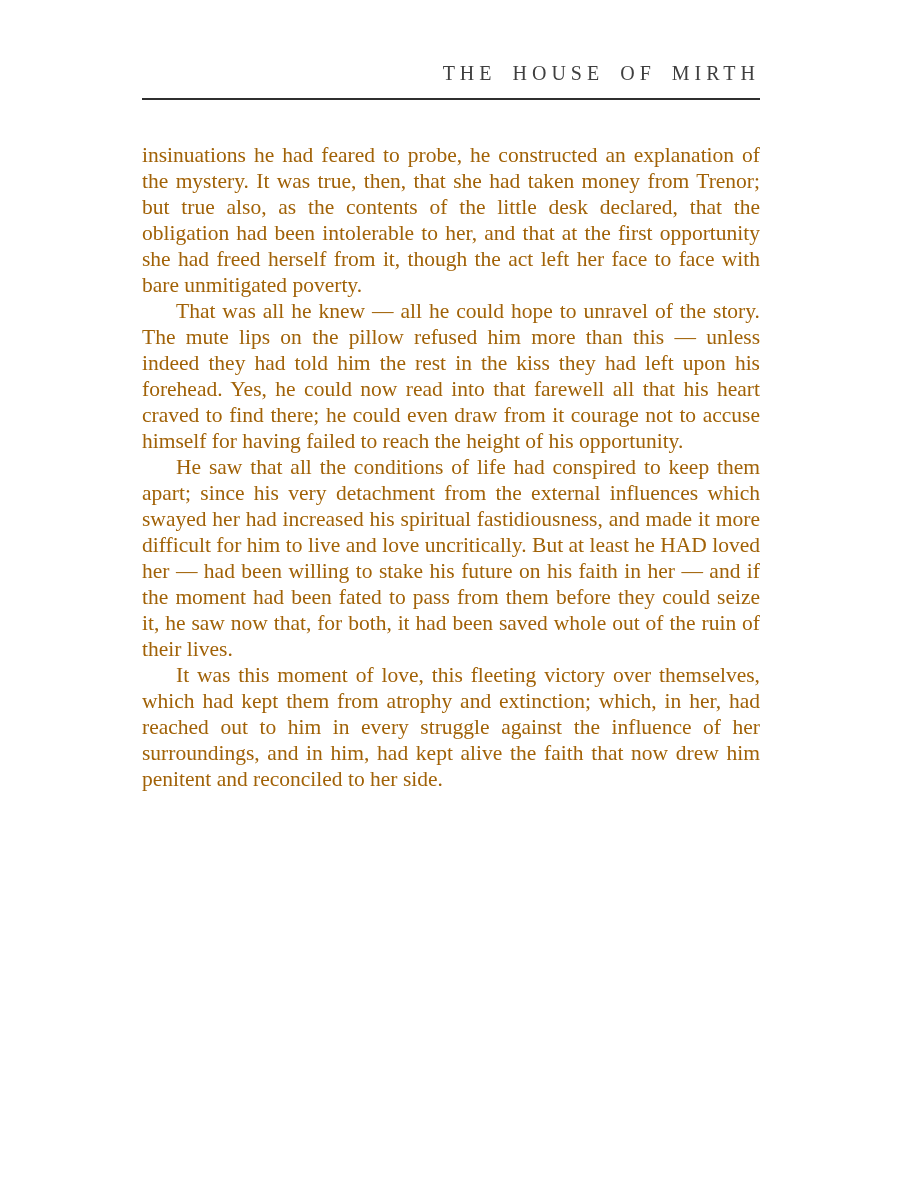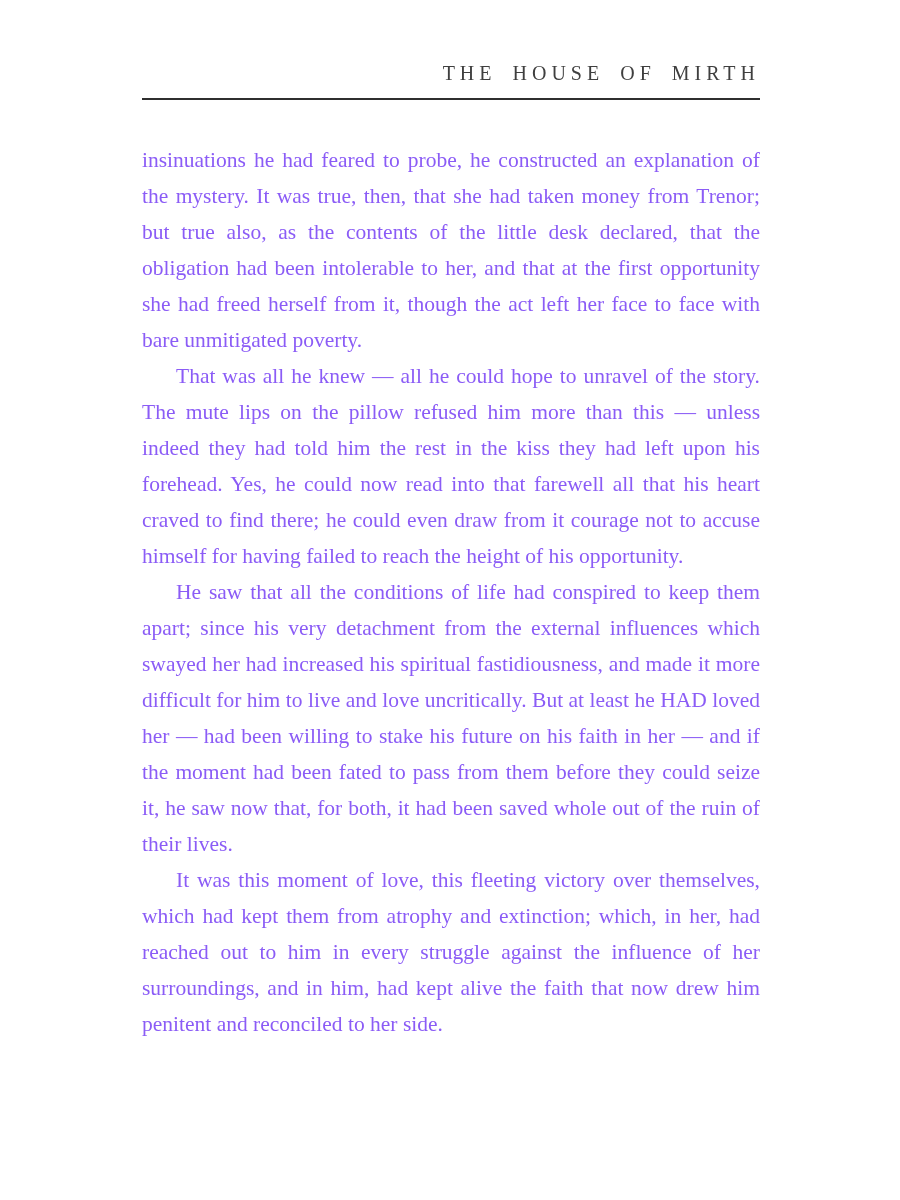--- a/index.html
+++ b/index.html
@@ -37,23 +37,23 @@
   }
   .header-rule {
     border: none;
     border-top: 2px solid #2f2f2f;
     margin: 13px 0 0 0;
     height: 0;
   }
   .body-text {
     margin-top: 42px;
     font-size: 21.5px;
-    line-height: 36px;
+    line-height: 26px;
     text-align: justify;
-    color: #8b5cf6;
+    color: #a16207;
   }
   .body-text p {
     margin: 0;
     padding: 0;
     text-indent: 34px;
   }
   .body-text p.no-indent {
     text-indent: 0;
   }
 </style>

